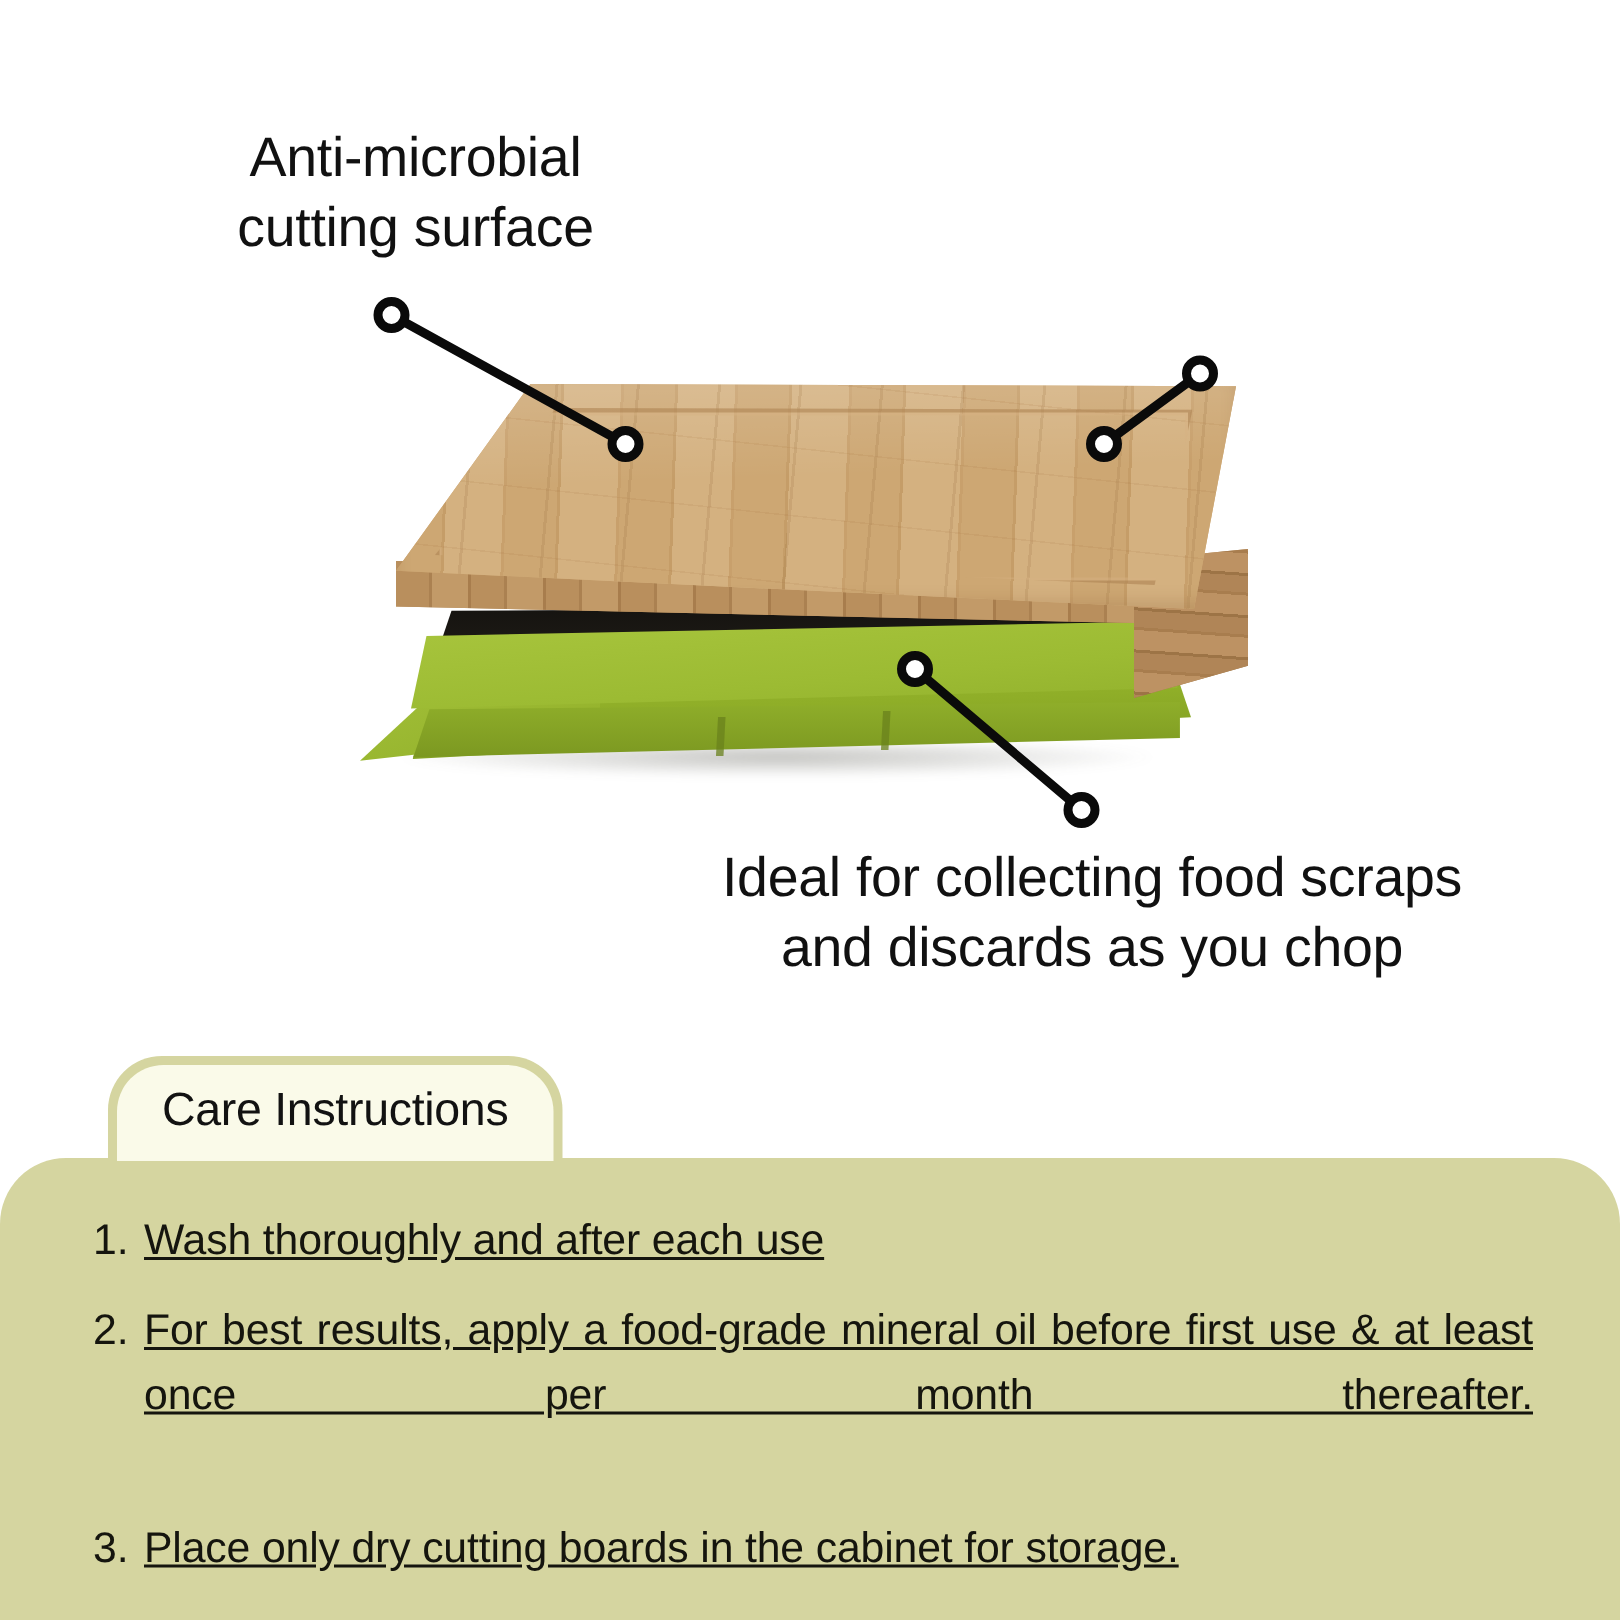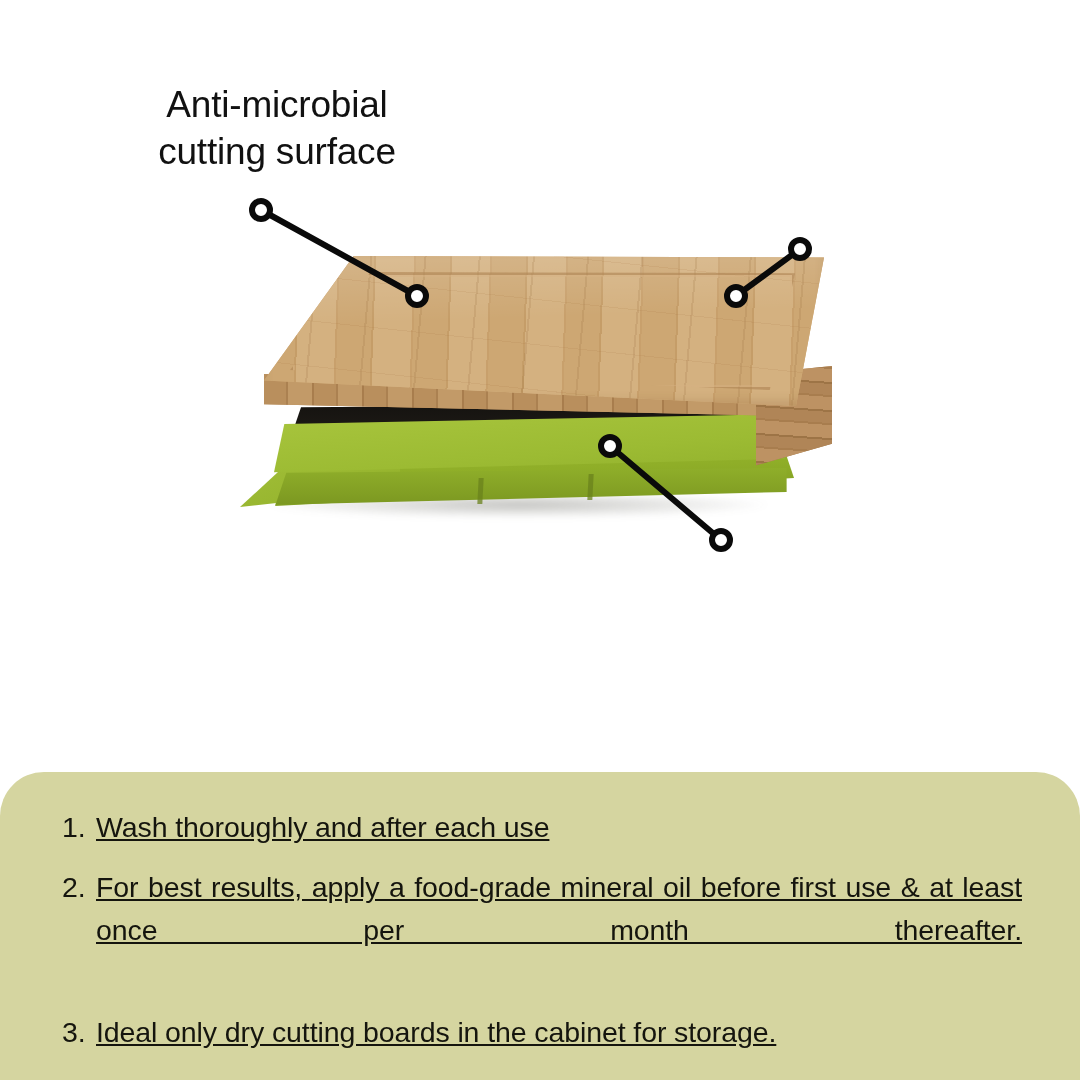--- a/index.html
+++ b/index.html
@@ -229,20 +229,22 @@
 </style>
 </head>
 <body>
 
 <div id="page">
 
   <div id="label-antimicrobial" class="callout-label">Anti-microbial
 cutting surface</div>
 
 
+  <div id="label-scraps" class="callout-label">Ideal for collecting food scraps
+and discards as you chop</div>
 
   <div id="product">
     <div class="tray-shadow"></div>
     <div class="tray-body"></div>
     <div class="tray-ramp"></div>
     <div class="cavity"></div>
     <div class="tray-surface"></div>
     <div class="tray-front-rim"></div>
     <div class="tray-divider" style="left:250px; top:232px;"></div>
     <div class="tray-divider" style="left:360px; top:228px;"></div>
@@ -260,21 +262,26 @@
       <line x1="800" y1="249" x2="736" y2="296" stroke="#0a0a0a" stroke-width="6" stroke-linecap="round"></line>
       <circle cx="800" cy="249" r="9" fill="#ffffff" stroke="#0a0a0a" stroke-width="6"></circle>
       <circle cx="736" cy="296" r="9" fill="#ffffff" stroke="#0a0a0a" stroke-width="6"></circle>
       <line x1="610" y1="446" x2="721" y2="540" stroke="#0a0a0a" stroke-width="6" stroke-linecap="round"></line>
       <circle cx="610" cy="446" r="9" fill="#ffffff" stroke="#0a0a0a" stroke-width="6"></circle>
       <circle cx="721" cy="540" r="9" fill="#ffffff" stroke="#0a0a0a" stroke-width="6"></circle>
     </svg>
 
   <div id="care-panel"></div>
 
+  <div id="care-tab">
+    <div id="care-tab-inner">
+      <div id="care-tab-title">Care Instructions</div>
+    </div>
+  </div>
 
   <ol id="care-list">
       <li>Wash thoroughly and after each use</li>
       <li class="justify">For best results, apply a food-grade mineral oil before first use &amp; at least once per month thereafter.</li>
-      <li>Ideal only dry cutting boards in the cabinet for storage.</li>
+      <li>Place only dry cutting boards in the cabinet for storage.</li>
       <li>Please note that Bamboo cutting boards are NOT dishwasher-safe.</li>
     </ol>
 
 </div>
 
 </body></html>

